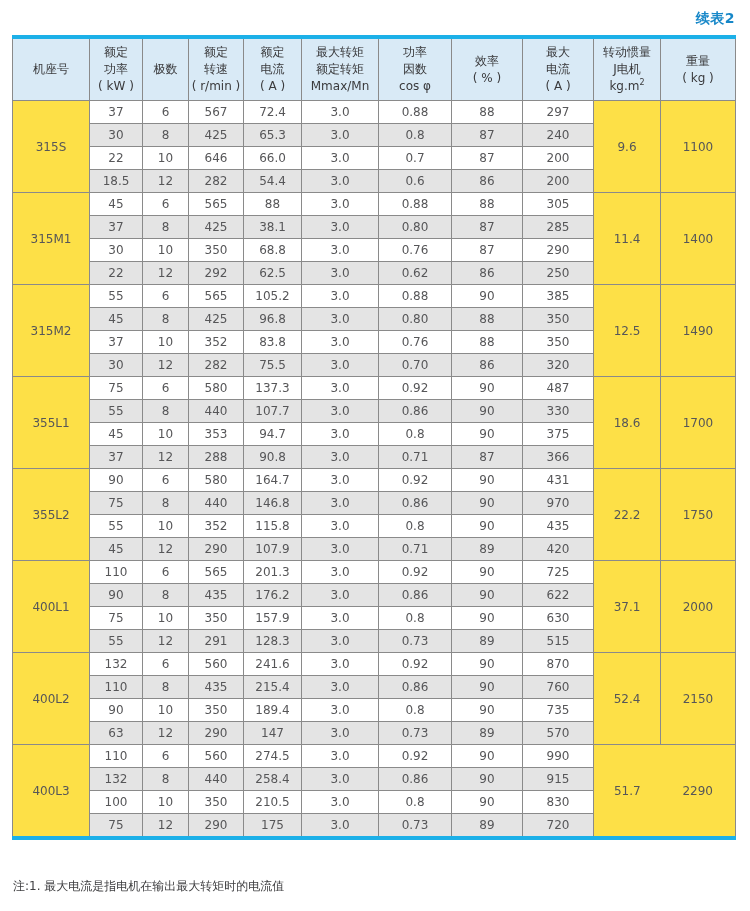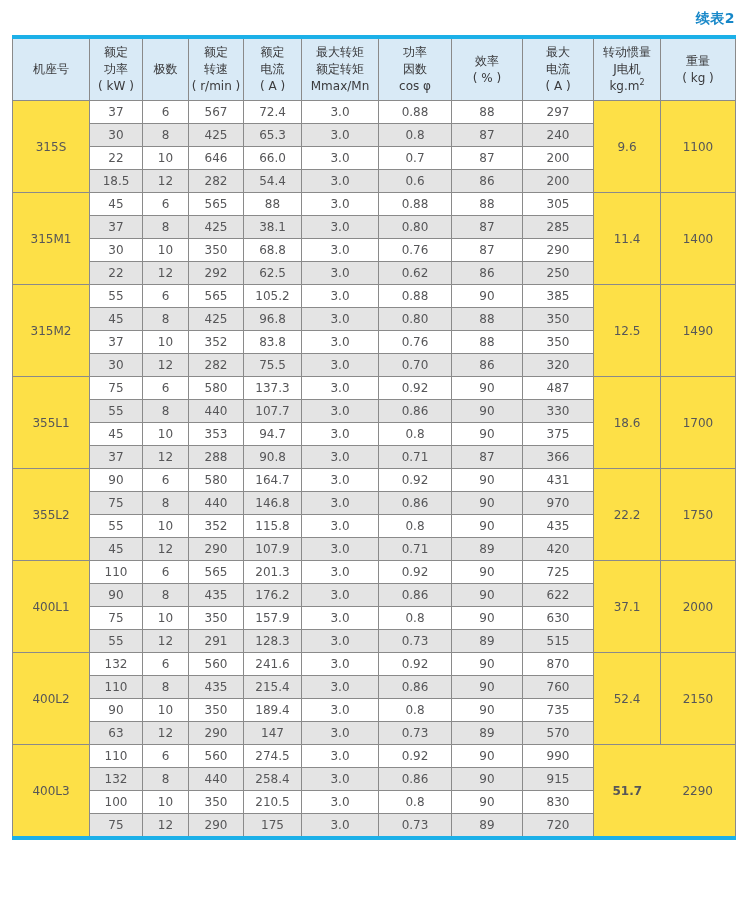--- a/index.html
+++ b/index.html
@@ -62,21 +62,21 @@
     font-size: 12px;
     color: #565658;
     background: #ffffff;
   }
   tbody tr.stripe td.data-cell {
     background: #e4e4e4;
   }
   td.frame-cell, td.inertia-cell, td.weight-cell {
     background: #fde047;
   }
-  td.no-r { border-right: hidden; font-weight: bold; }
+  td.no-r { border-right: hidden; }
   td.no-l { border-left: hidden; }
   .footnote {
     position: absolute;
     top: 878px;
     left: 13px;
     font-size: 12px;
     color: #3f3f41;
   }
 </style>
 </head>
@@ -472,14 +472,15 @@
           <td class="data-cell">290</td>
           <td class="data-cell">175</td>
           <td class="data-cell">3.0</td>
           <td class="data-cell">0.73</td>
           <td class="data-cell">89</td>
           <td class="data-cell">720</td>
         </tr>
       </tbody>
   </table>
 
+  <div class="footnote">注:1. 最大电流是指电机在输出最大转矩时的电流值</div>
 
 </div>
 
 </body></html>

